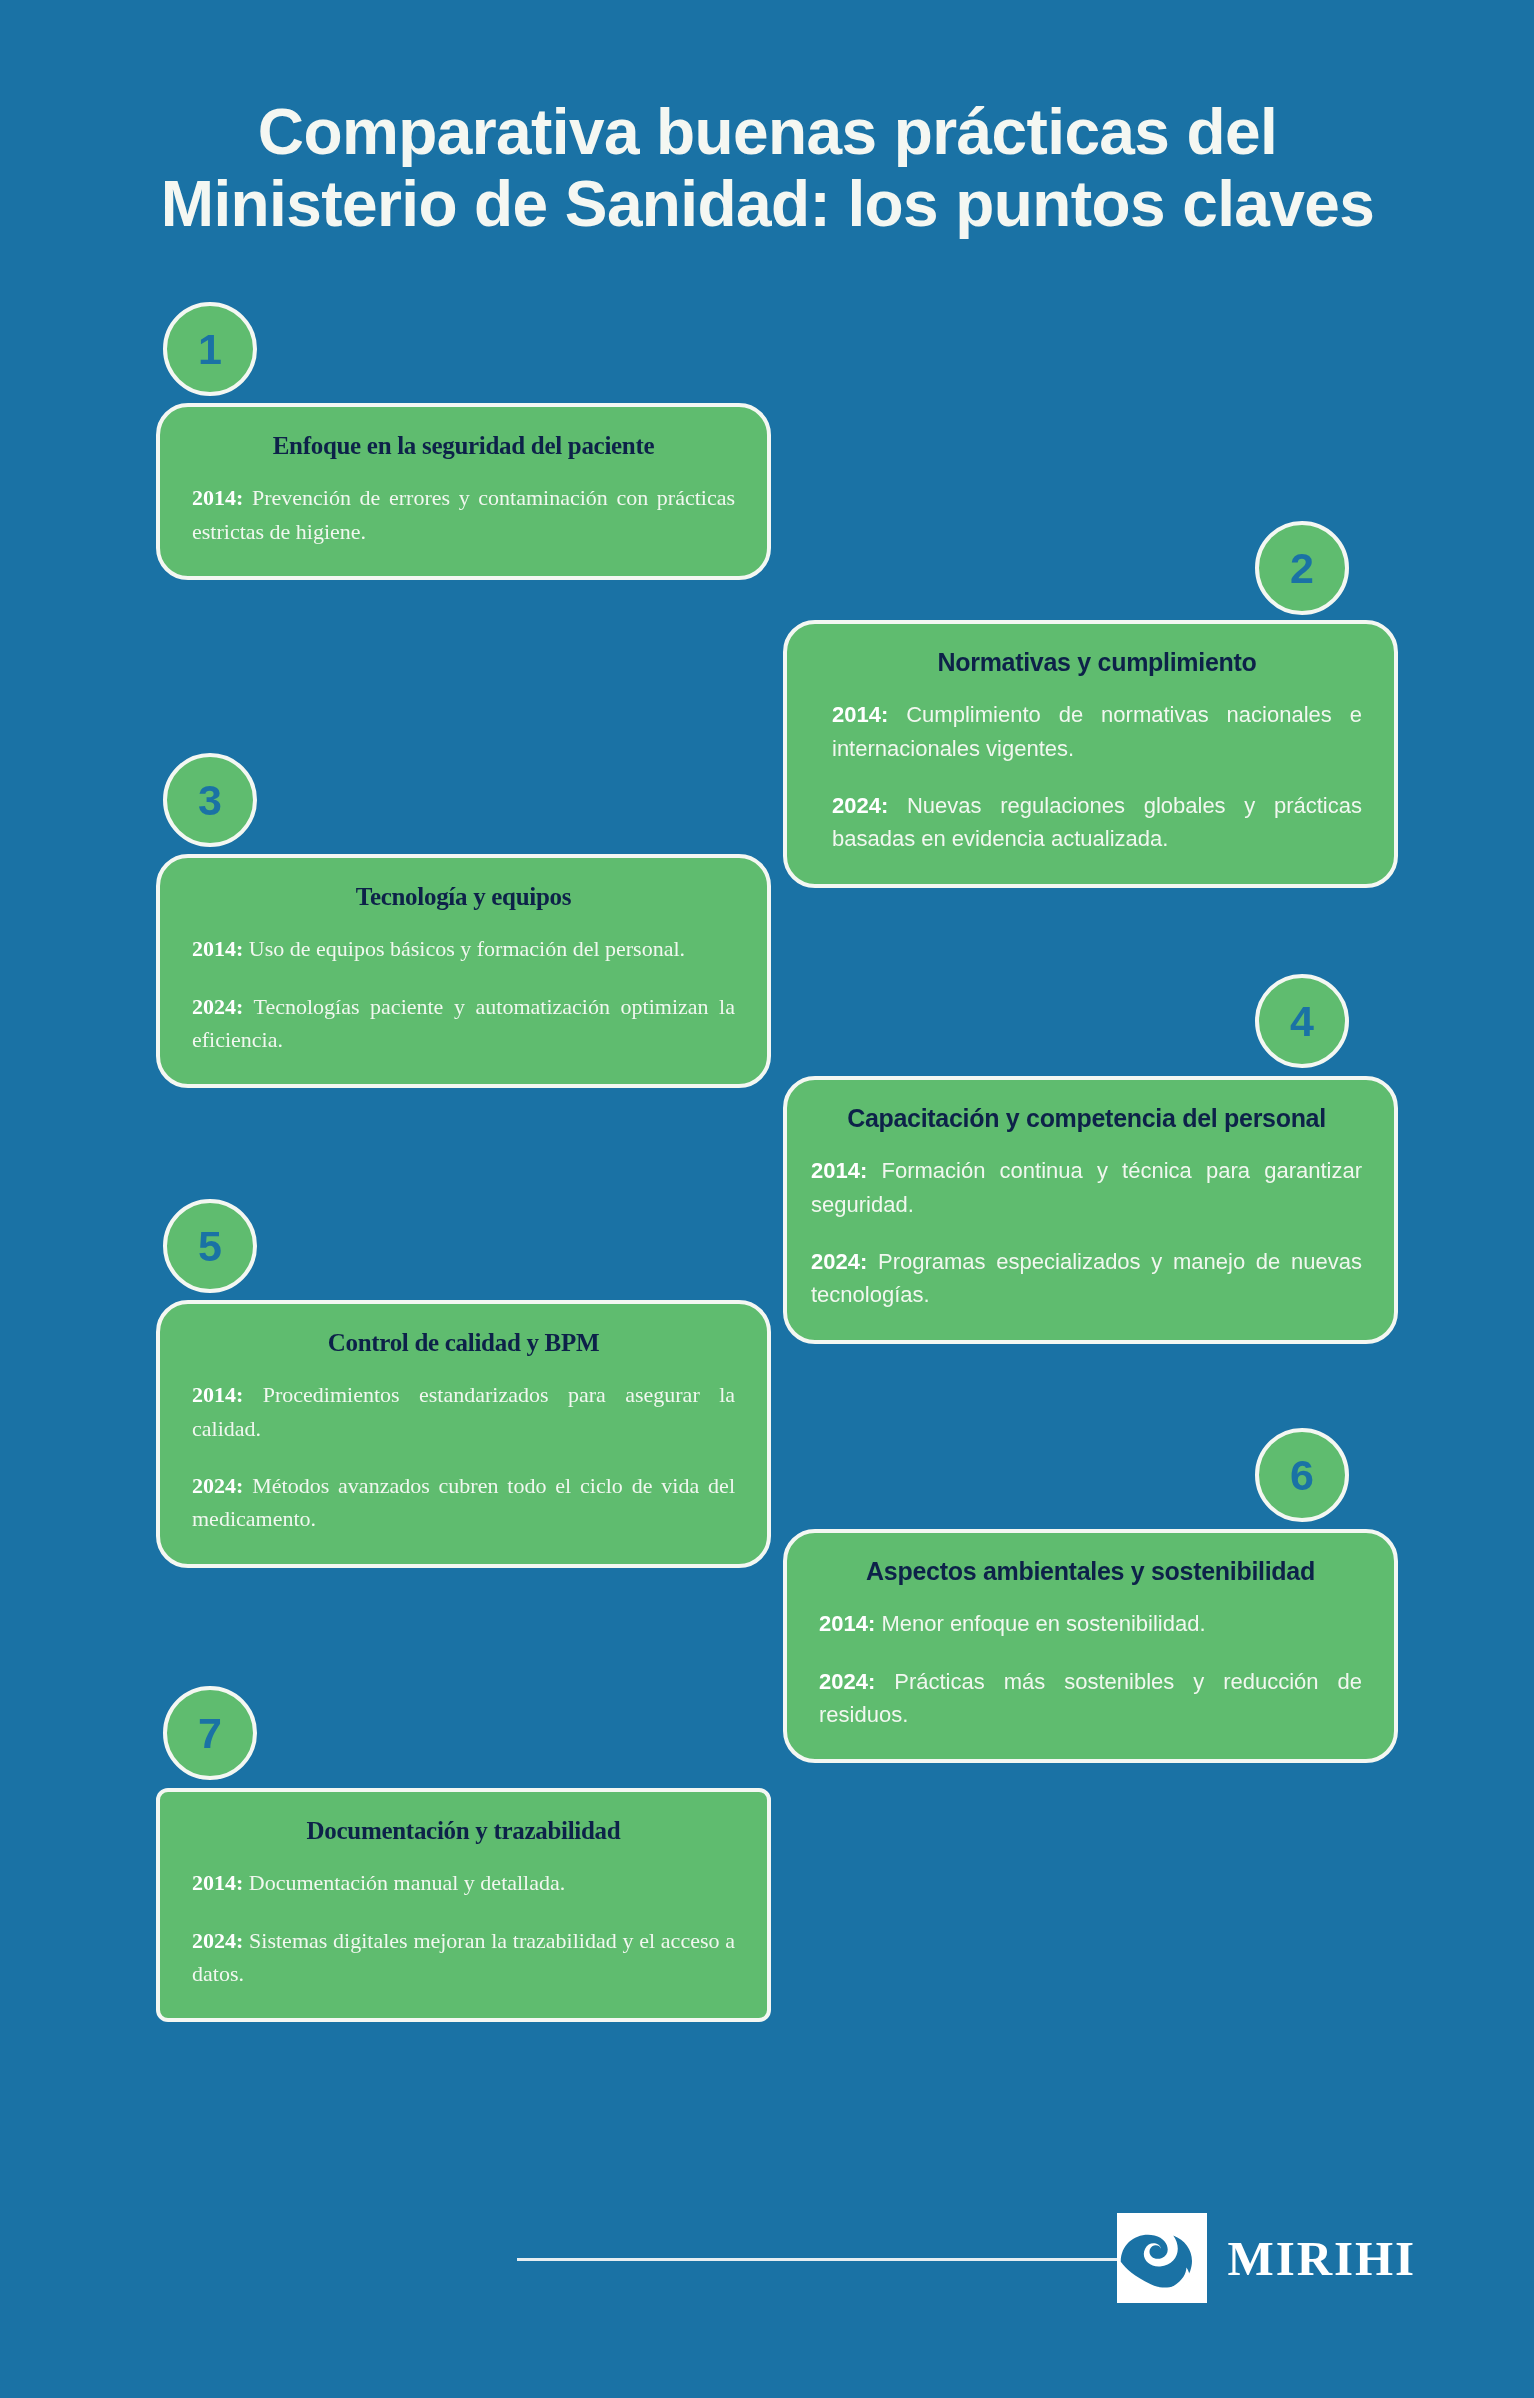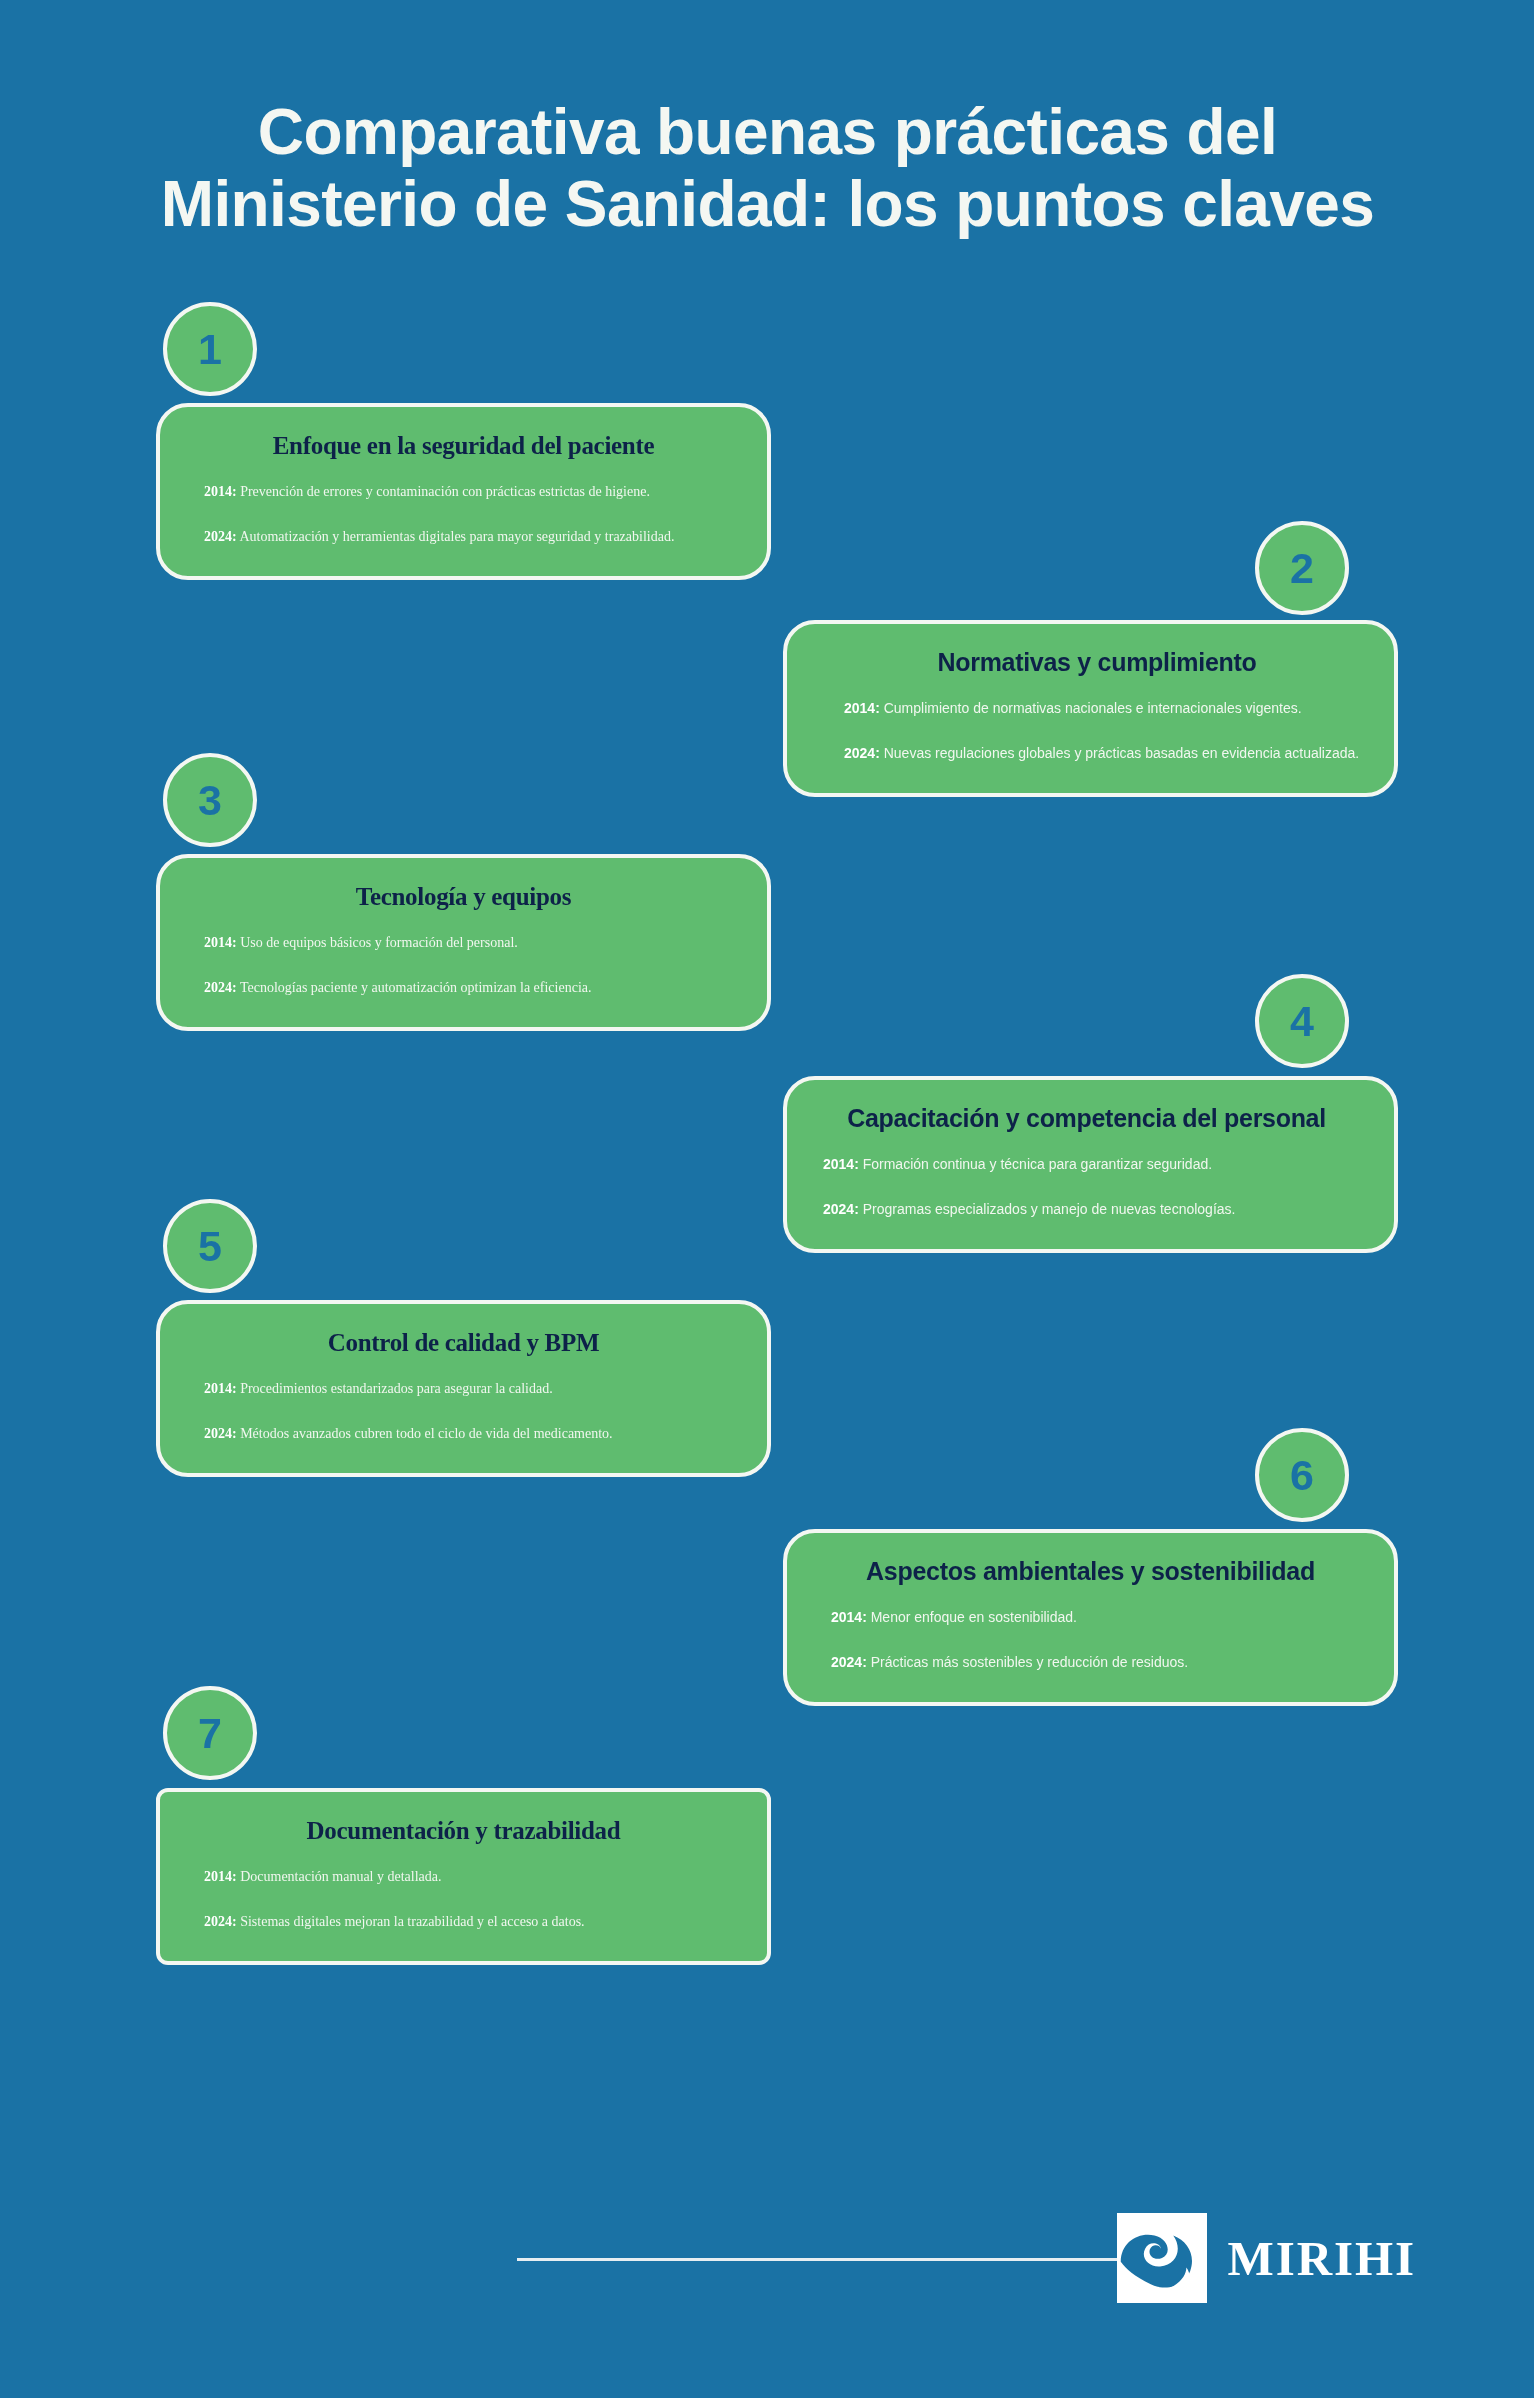--- a/index.html
+++ b/index.html
@@ -53,26 +53,25 @@
     font-size: 25px;
     font-weight: bold;
     text-align: center;
     line-height: 1.18;
     letter-spacing: -0.3px;
     margin-bottom: 20.6px;
   }
 
   .row {
     color: #f1f7ef;
-    font-size: 14px;
+    font-size: 22px;
     line-height: 1.52;
     text-align: justify;
     text-justify: inter-word;
     margin-bottom: 24px;
-    margin-left: 12px;
   }
   .row:last-child { margin-bottom: 0; }
   .row .yr {
     font-weight: bold;
     color: #ffffff;
   }
 
   
   .badge {
     position: absolute;
@@ -138,21 +137,20 @@
   <div class="title-wrap">
     <span class="title-line">Comparativa buenas prácticas del</span>
     <span class="title-line">Ministerio de Sanidad: los puntos claves</span>
   </div>
 
   <div id="cards-root">
       <div class="badge" style="left: 163px; top: 302px;">1</div>
       <div class="card left" style="top: 403px;">
         <div class="card-title">Enfoque en la seguridad del paciente</div>
         <p class="row"><span class="yr">2014:</span> <span>Prevención de errores y contaminación con prácticas estrictas de higiene.</span></p>
-        <p class="row"><span class="yr">2024:</span> <span>Automatización y herramientas digitales para mayor seguridad y trazabilidad.</span></p>
       </div>
       <div class="badge" style="left: 1255px; top: 521px;">2</div>
       <div class="card right" style="top: 620px; padding-left: 45px;">
         <div class="card-title">Normativas y cumplimiento</div>
         <p class="row"><span class="yr">2014:</span> <span>Cumplimiento de normativas nacionales e internacionales vigentes.</span></p>
         <p class="row"><span class="yr">2024:</span> <span>Nuevas regulaciones globales y prácticas basadas en evidencia actualizada.</span></p>
       </div>
       <div class="badge" style="left: 163px; top: 753px;">3</div>
       <div class="card left" style="top: 854px;">
         <div class="card-title">Tecnología y equipos</div>

